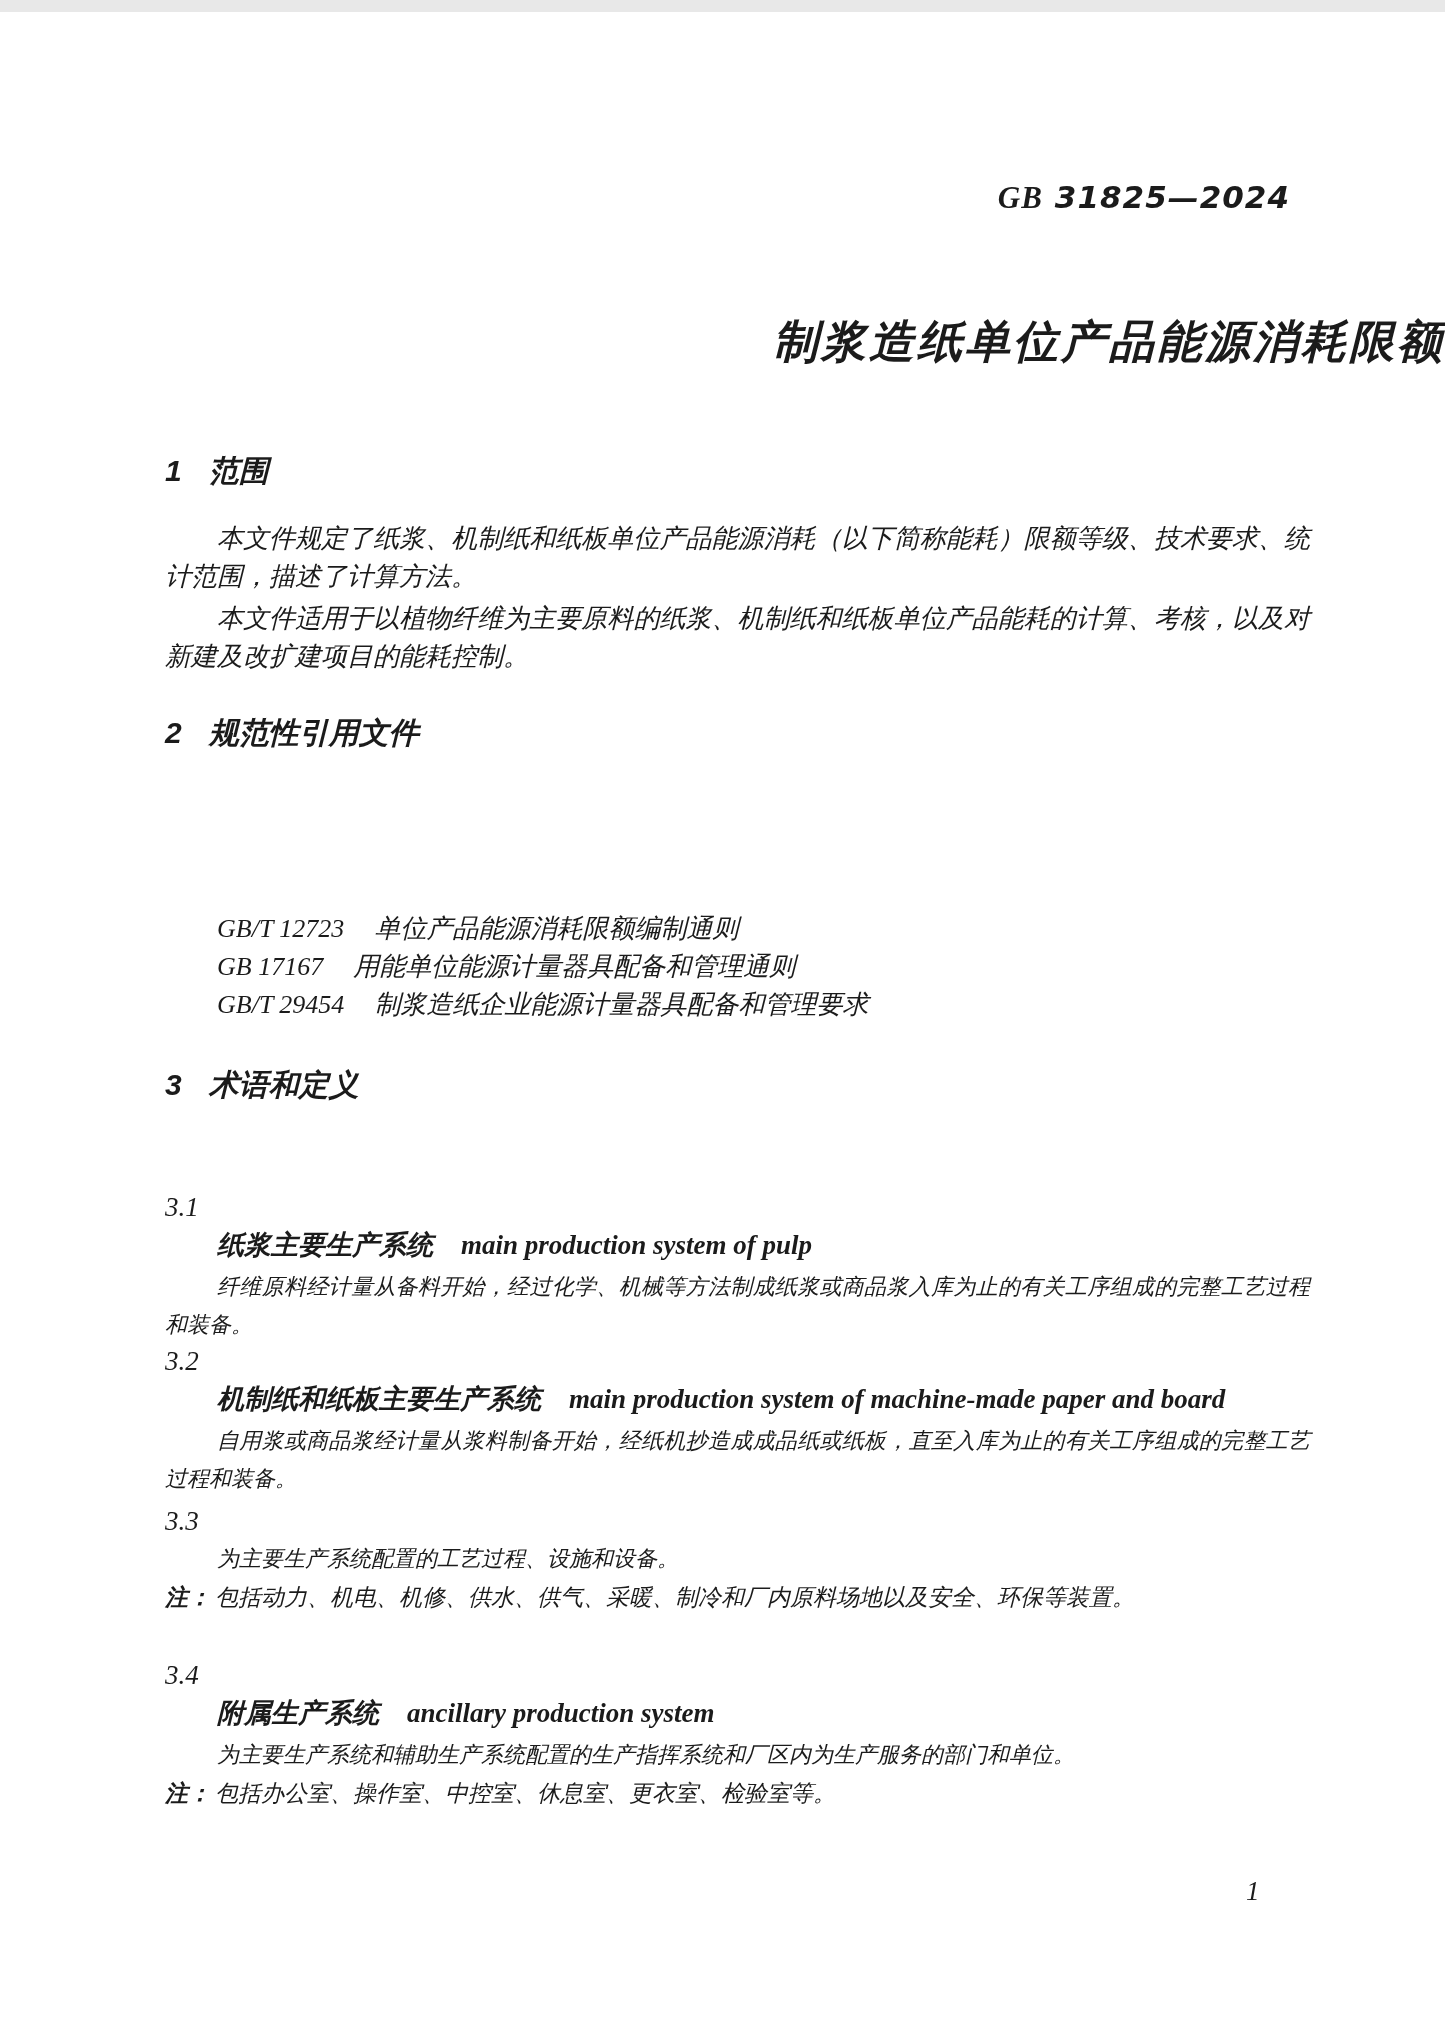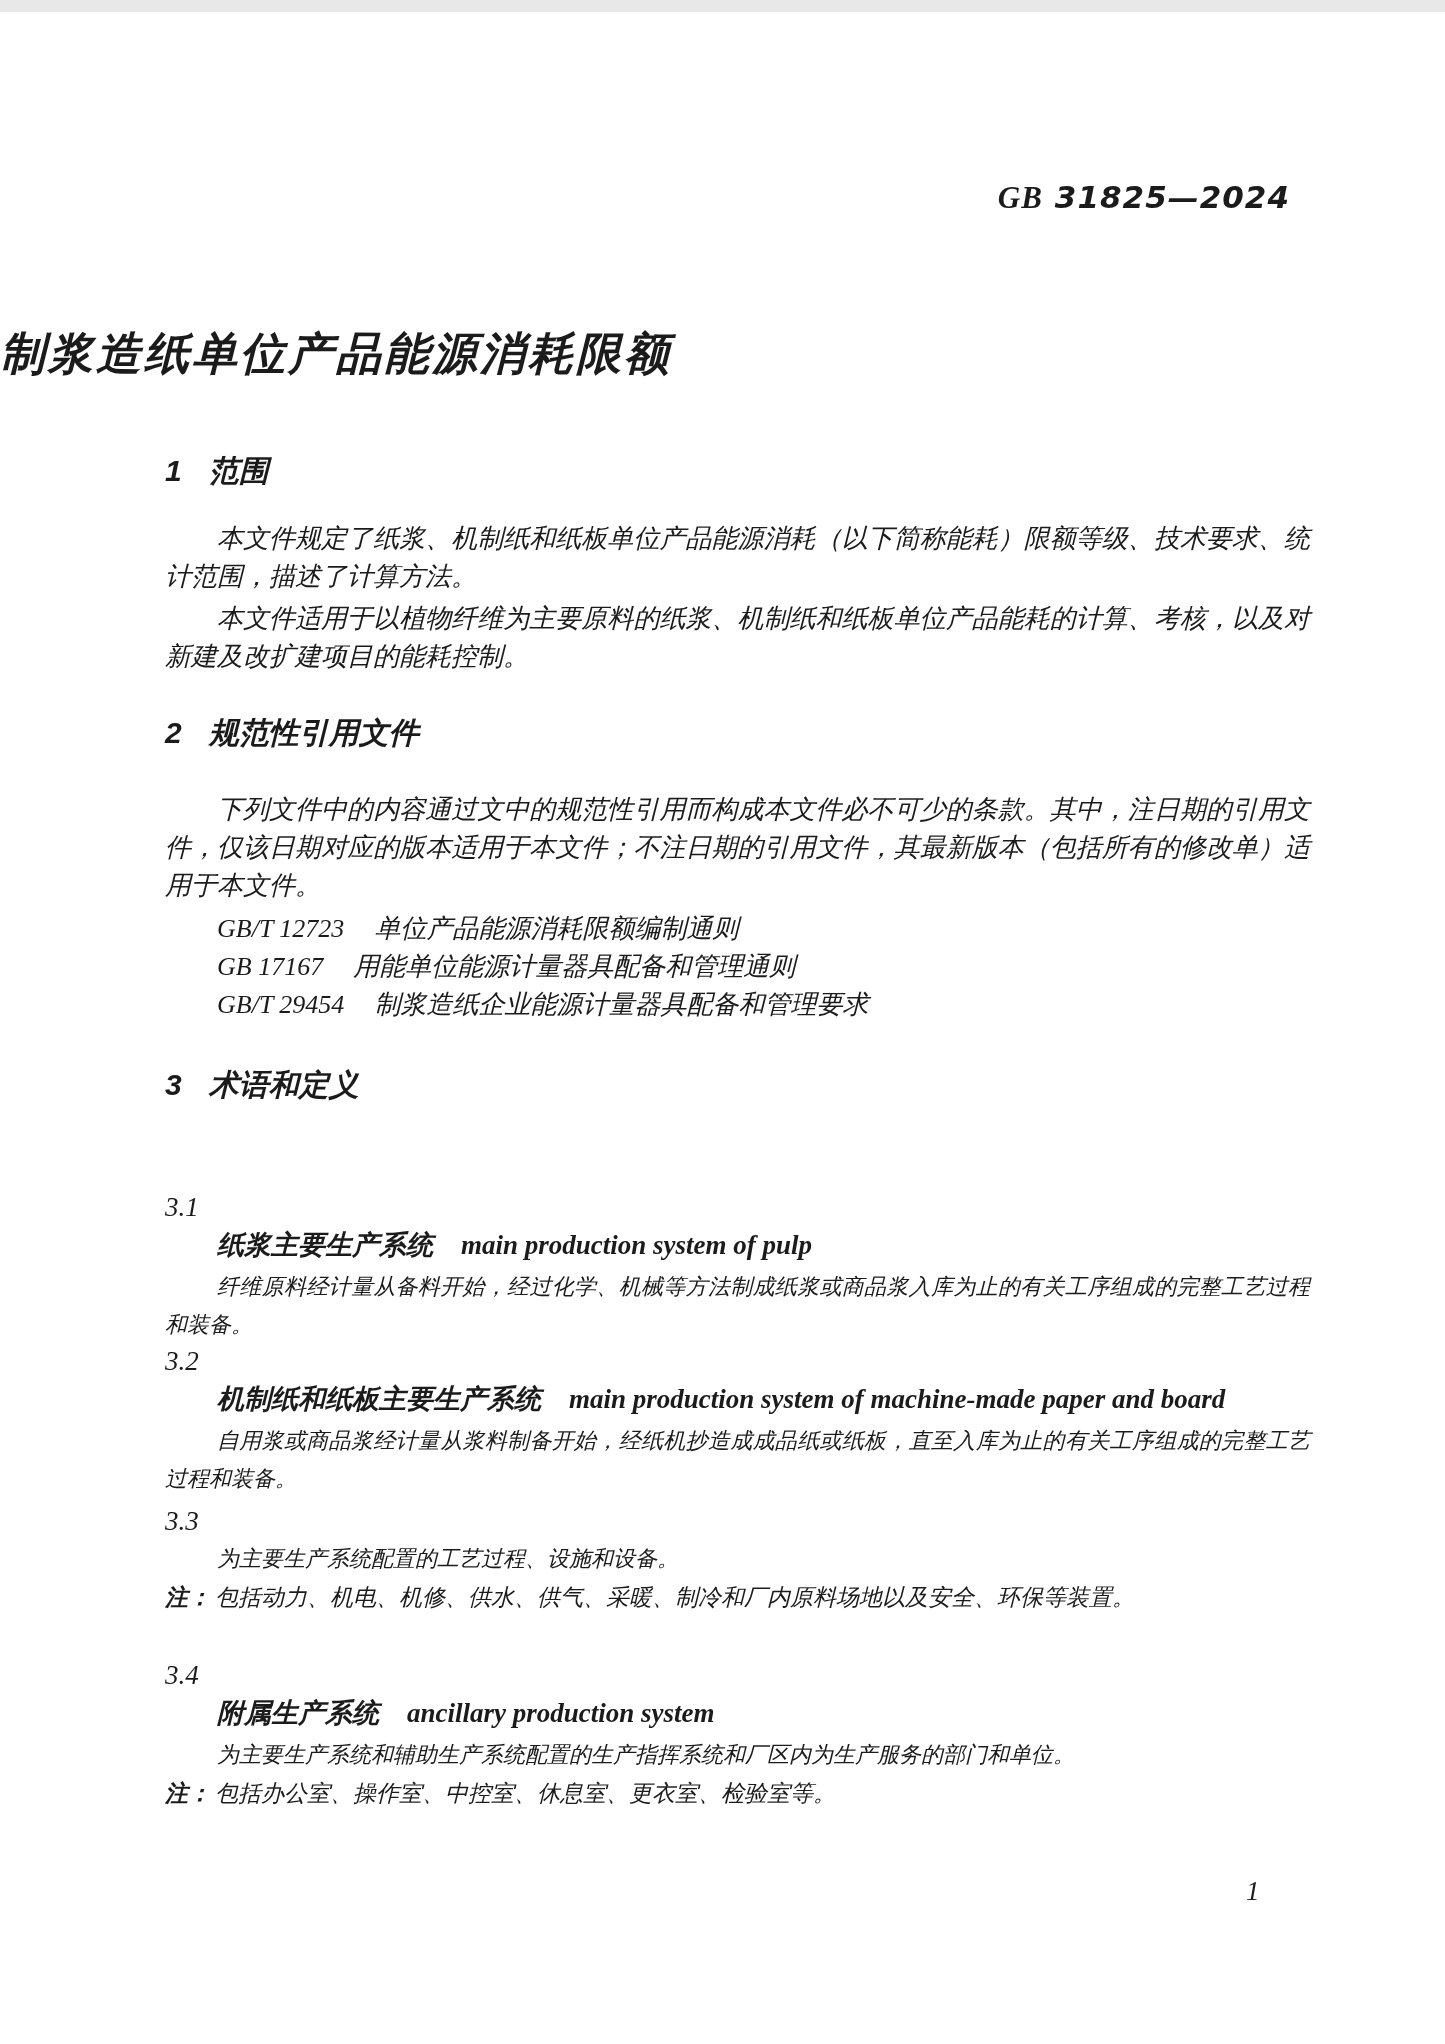--- a/index.html
+++ b/index.html
@@ -23,25 +23,25 @@
     white-space: nowrap;
   }
   .doc-code .prefix { font-family: "Liberation Serif", "DejaVu Serif", serif; letter-spacing: 1px; }
   .doc-code .num {
     font-family: "DejaVu Sans", "Liberation Sans", sans-serif;
     margin-left: 12px;
     letter-spacing: 1px;
   }
   .title {
     position: absolute;
-    top: 312px;
+    top: 300px;
     left: 0;
     width: 100%;
     margin: 0;
-    text-align: left;
+    text-align: right;
     font-family: "Liberation Sans", "DejaVu Sans", sans-serif;
     font-weight: bold;
     font-size: 45px;
     letter-spacing: 3px;
   }
   .content {
     position: absolute;
     left: 165px;
     top: 0;
     width: 1145px;
@@ -122,21 +122,20 @@
 
     <div class="sec-heading" style="top:440px">
       <span class="sec-num">1</span><span class="sec-title">范围</span>
     </div>
     <p class="para indent" style="top:508px">本文件规定了纸浆、机制纸和纸板单位产品能源消耗（以下简称能耗）限额等级、技术要求、统计范围，描述了计算方法。</p>
     <p class="para indent" style="top:588px">本文件适用于以植物纤维为主要原料的纸浆、机制纸和纸板单位产品能耗的计算、考核，以及对新建及改扩建项目的能耗控制。</p>
 
     <div class="sec-heading" style="top:702px">
       <span class="sec-num">2</span><span class="sec-title">规范性引用文件</span>
     </div>
-    <p class="para indent" style="top:779px">下列文件中的内容通过文中的规范性引用而构成本文件必不可少的条款。其中，注日期的引用文件，仅该日期对应的版本适用于本文件；不注日期的引用文件，其最新版本（包括所有的修改单）适用于本文件。</p>
     <div class="ref-block" style="top:898px">
       <div class="ref-line">
         <span class="ref-code">GB/T 12723</span><span class="ref-title">单位产品能源消耗限额编制通则</span>
       </div>
       <div class="ref-line">
         <span class="ref-code">GB 17167</span><span class="ref-title">用能单位能源计量器具配备和管理通则</span>
       </div>
       <div class="ref-line">
         <span class="ref-code">GB/T 29454</span><span class="ref-title">制浆造纸企业能源计量器具配备和管理要求</span>
       </div>

